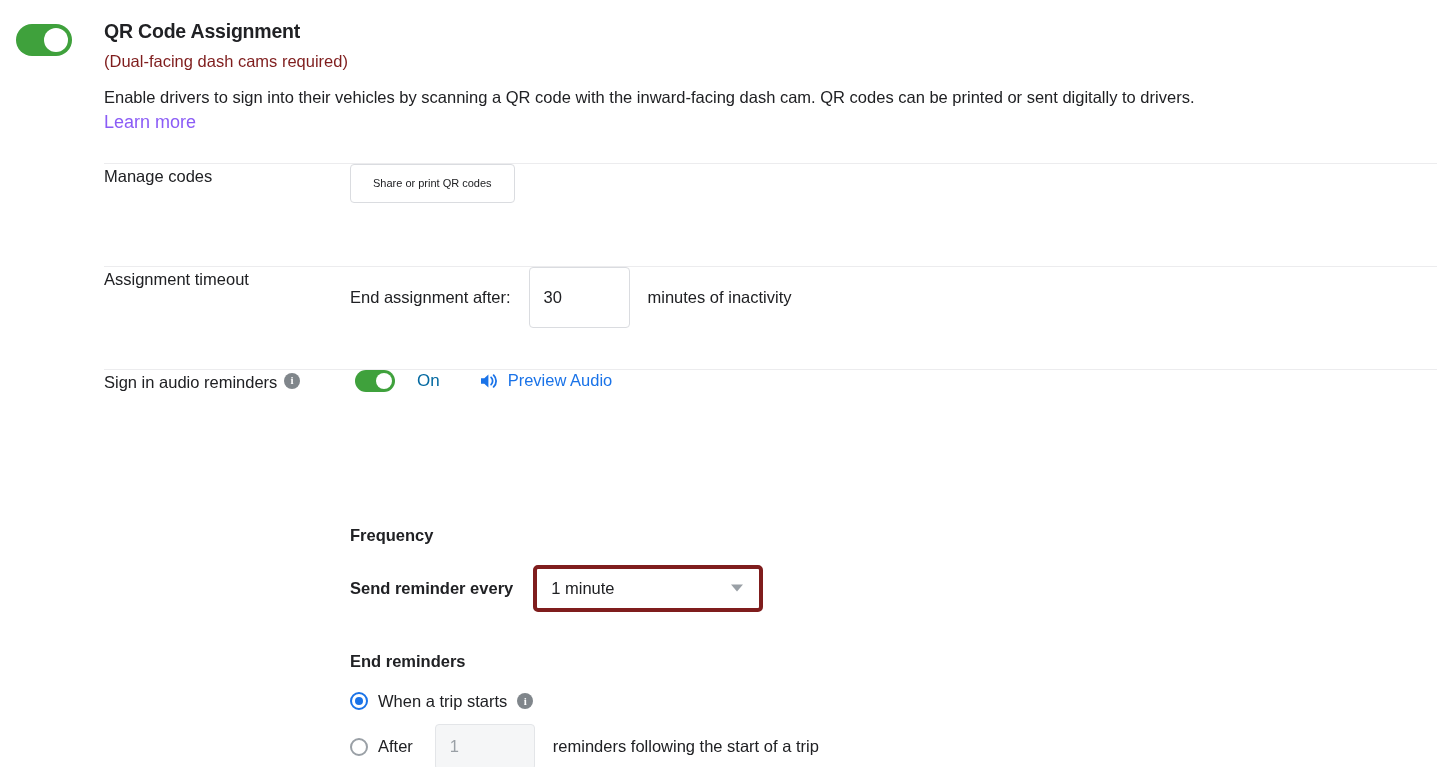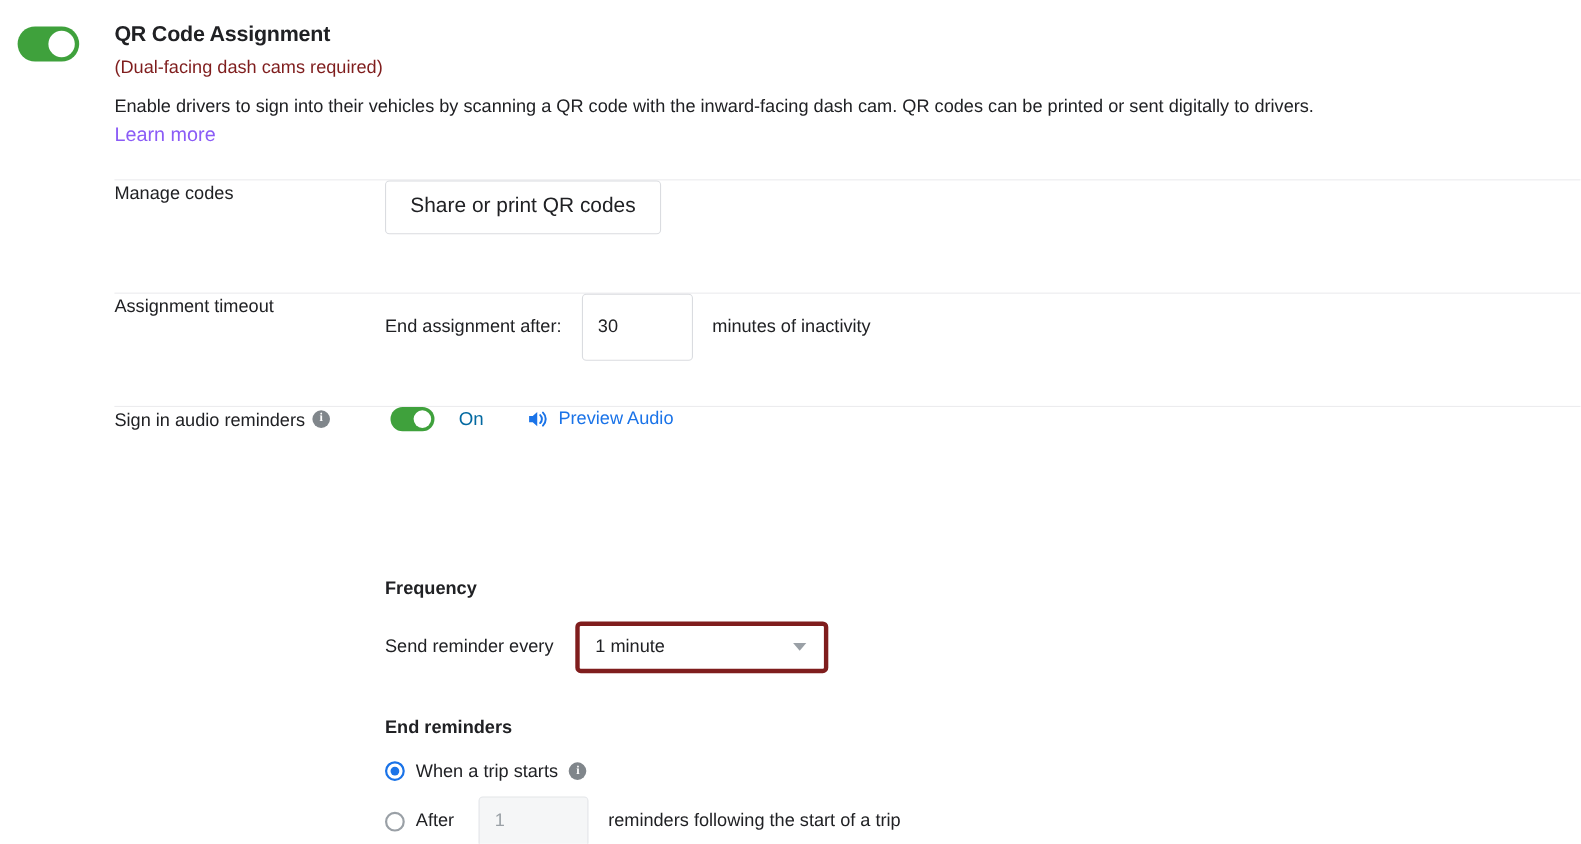--- a/index.html
+++ b/index.html
@@ -104,21 +104,21 @@
     display: flex;
     align-items: center;
   }
 
   
   .outline-button {
     border: 1px solid #dadce0;
     background: #ffffff;
     border-radius: 4px;
     font-family: "Liberation Sans", sans-serif;
-    font-size: 19px;
+    font-size: 11px;
     color: #202124;
     padding: 12px 22px;
     cursor: pointer;
     line-height: 1.2;
   }
 
   
   .inline-label {
     font-size: 16.5px;
     color: #202124;
@@ -202,20 +202,21 @@
   }
   .freq-row {
     display: flex;
     align-items: center;
     margin-top: 20px;
   }
   .freq-label {
     font-size: 16.5px;
     color: #202124;
     margin-right: 20px;
+    font-weight: bold;
   }
   .select-box {
     position: relative;
     width: 230px;
     height: 47px;
     box-sizing: border-box;
     border: 4px solid #7f1d1d;
     border-radius: 5px;
     background: #ffffff;
     display: flex;

